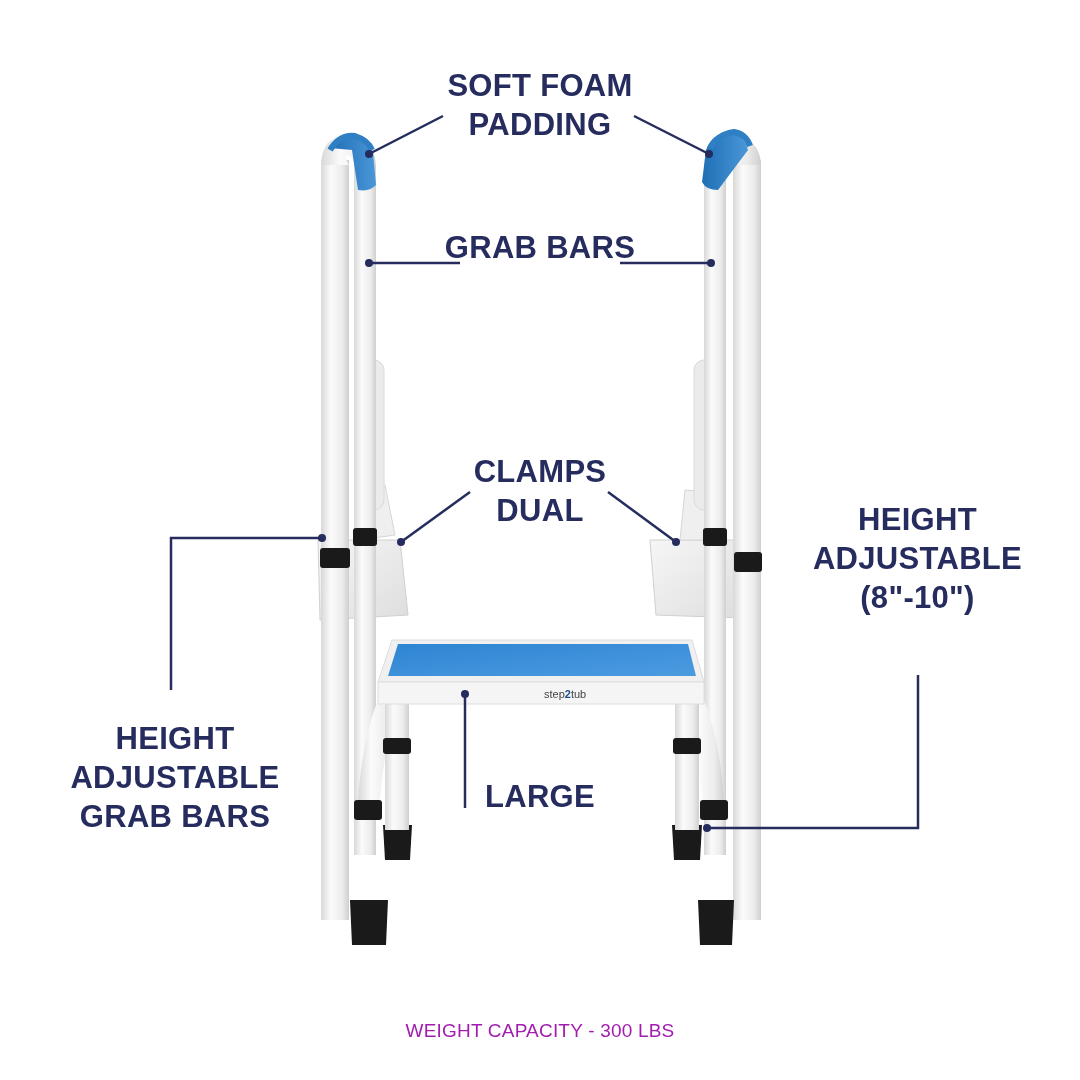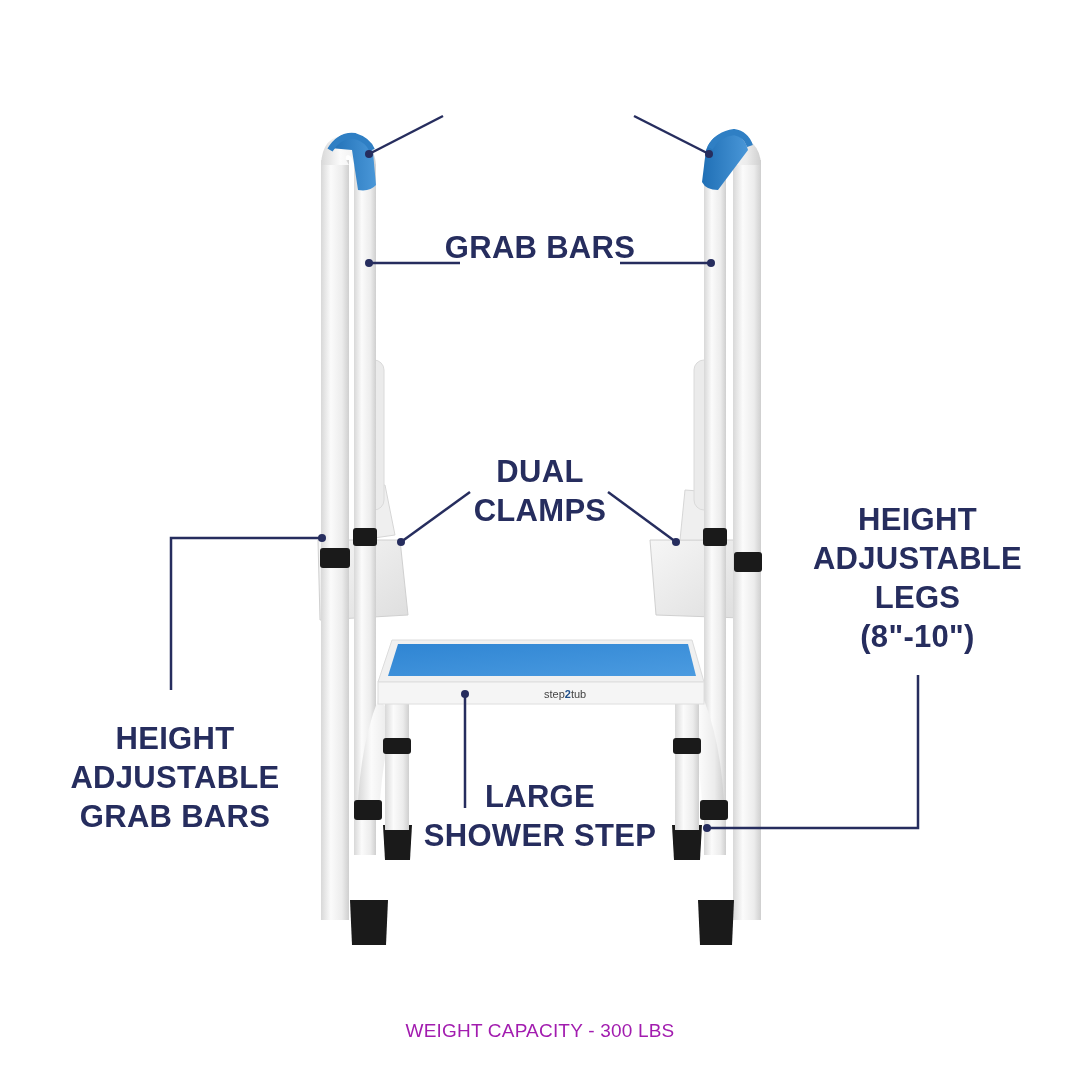--- a/index.html
+++ b/index.html
@@ -115,42 +115,44 @@
       <circle cx="369" cy="263" r="4"></circle>
       <circle cx="711" cy="263" r="4"></circle>
       <circle cx="401" cy="542" r="4"></circle>
       <circle cx="676" cy="542" r="4"></circle>
       <circle cx="322" cy="538" r="4"></circle>
       <circle cx="465" cy="694" r="4"></circle>
       <circle cx="707" cy="828" r="4"></circle>
     </g>
   </svg>
 
+  <div class="label" style="left:420px; top:66px; width:240px;">
+    <span>SOFT FOAM</span>
+    <span>PADDING</span>
+  </div>
 
   <div class="label" style="left:420px; top:228px; width:240px;">
     <span>GRAB BARS</span>
   </div>
 
   <div class="label" style="left:430px; top:452px; width:220px;">
+    <span>CLAMPS</span>
     <span>DUAL</span>
-    <span>CLAMPS</span>
   </div>
 
   <div class="label" style="left:800px; top:500px; width:235px;">
     <span>HEIGHT</span>
     <span>ADJUSTABLE</span>
-    <span>LEGS</span>
     <span>(8"-10")</span>
   </div>
 
   <div class="label" style="left:55px; top:719px; width:240px;">
     <span>HEIGHT</span>
     <span>ADJUSTABLE</span>
     <span>GRAB BARS</span>
   </div>
 
   <div class="label" style="left:410px; top:777px; width:260px;">
     <span>LARGE</span>
-    <span>SHOWER STEP</span>
   </div>
 
   <div class="footer">WEIGHT CAPACITY - 300 LBS</div>
 </div>
 
 </body></html>

